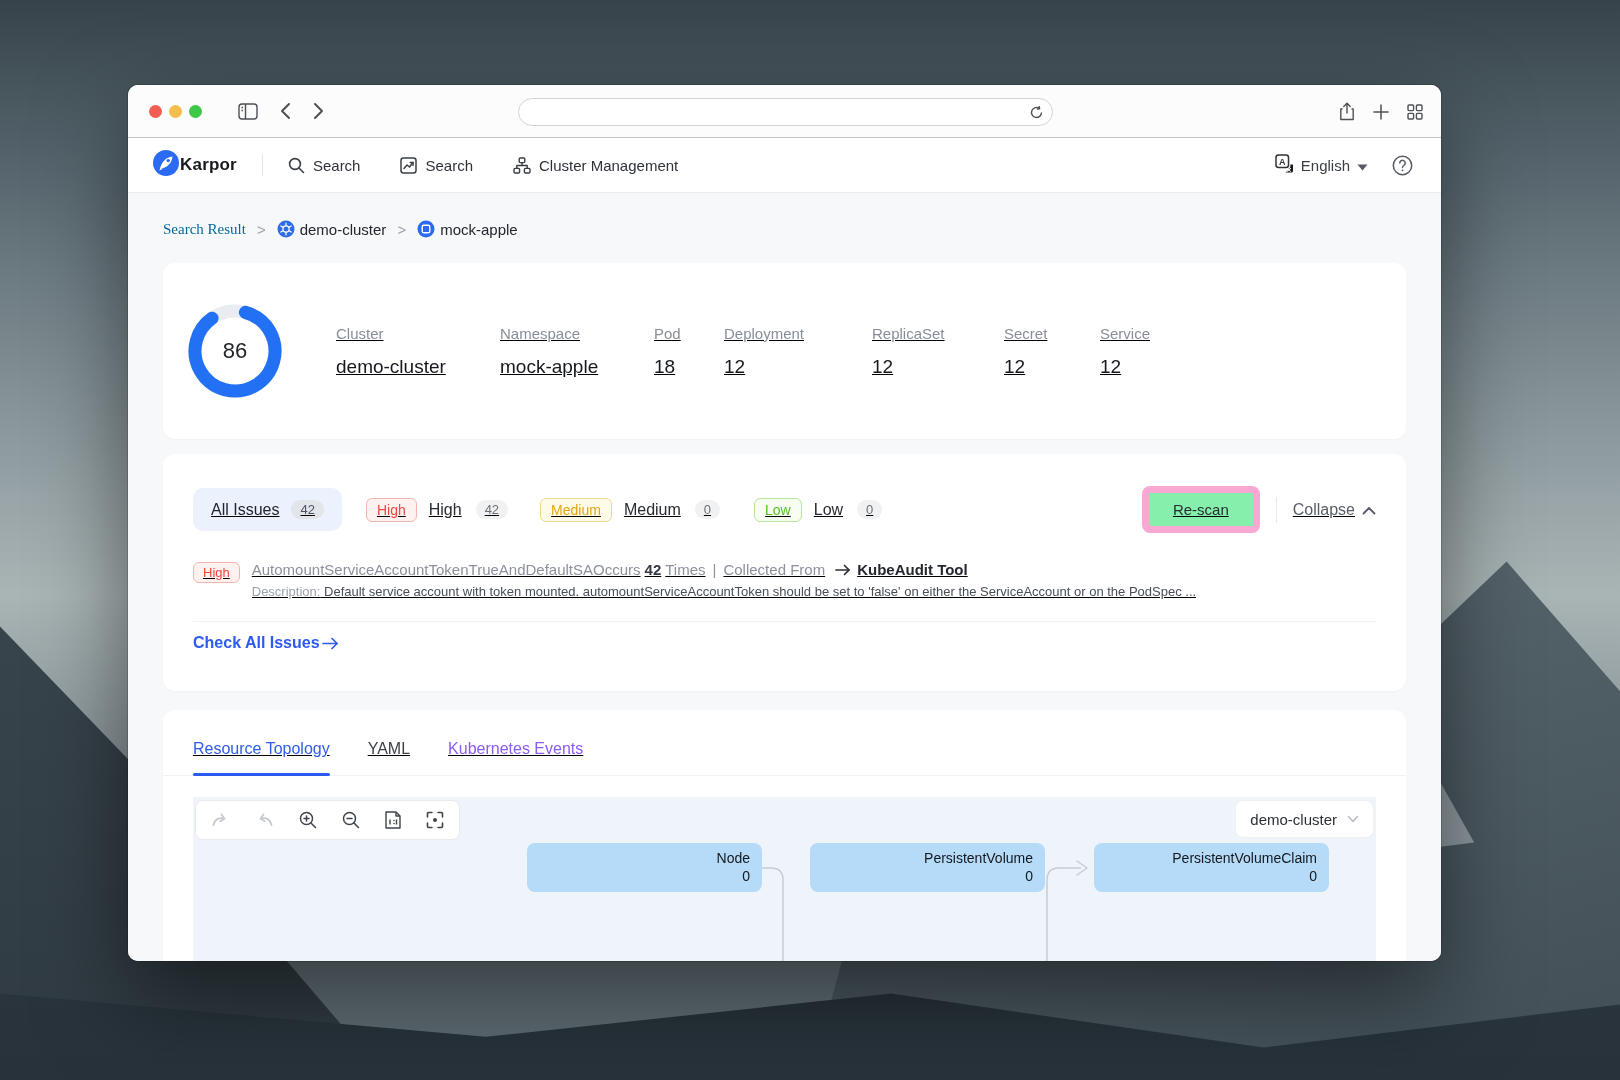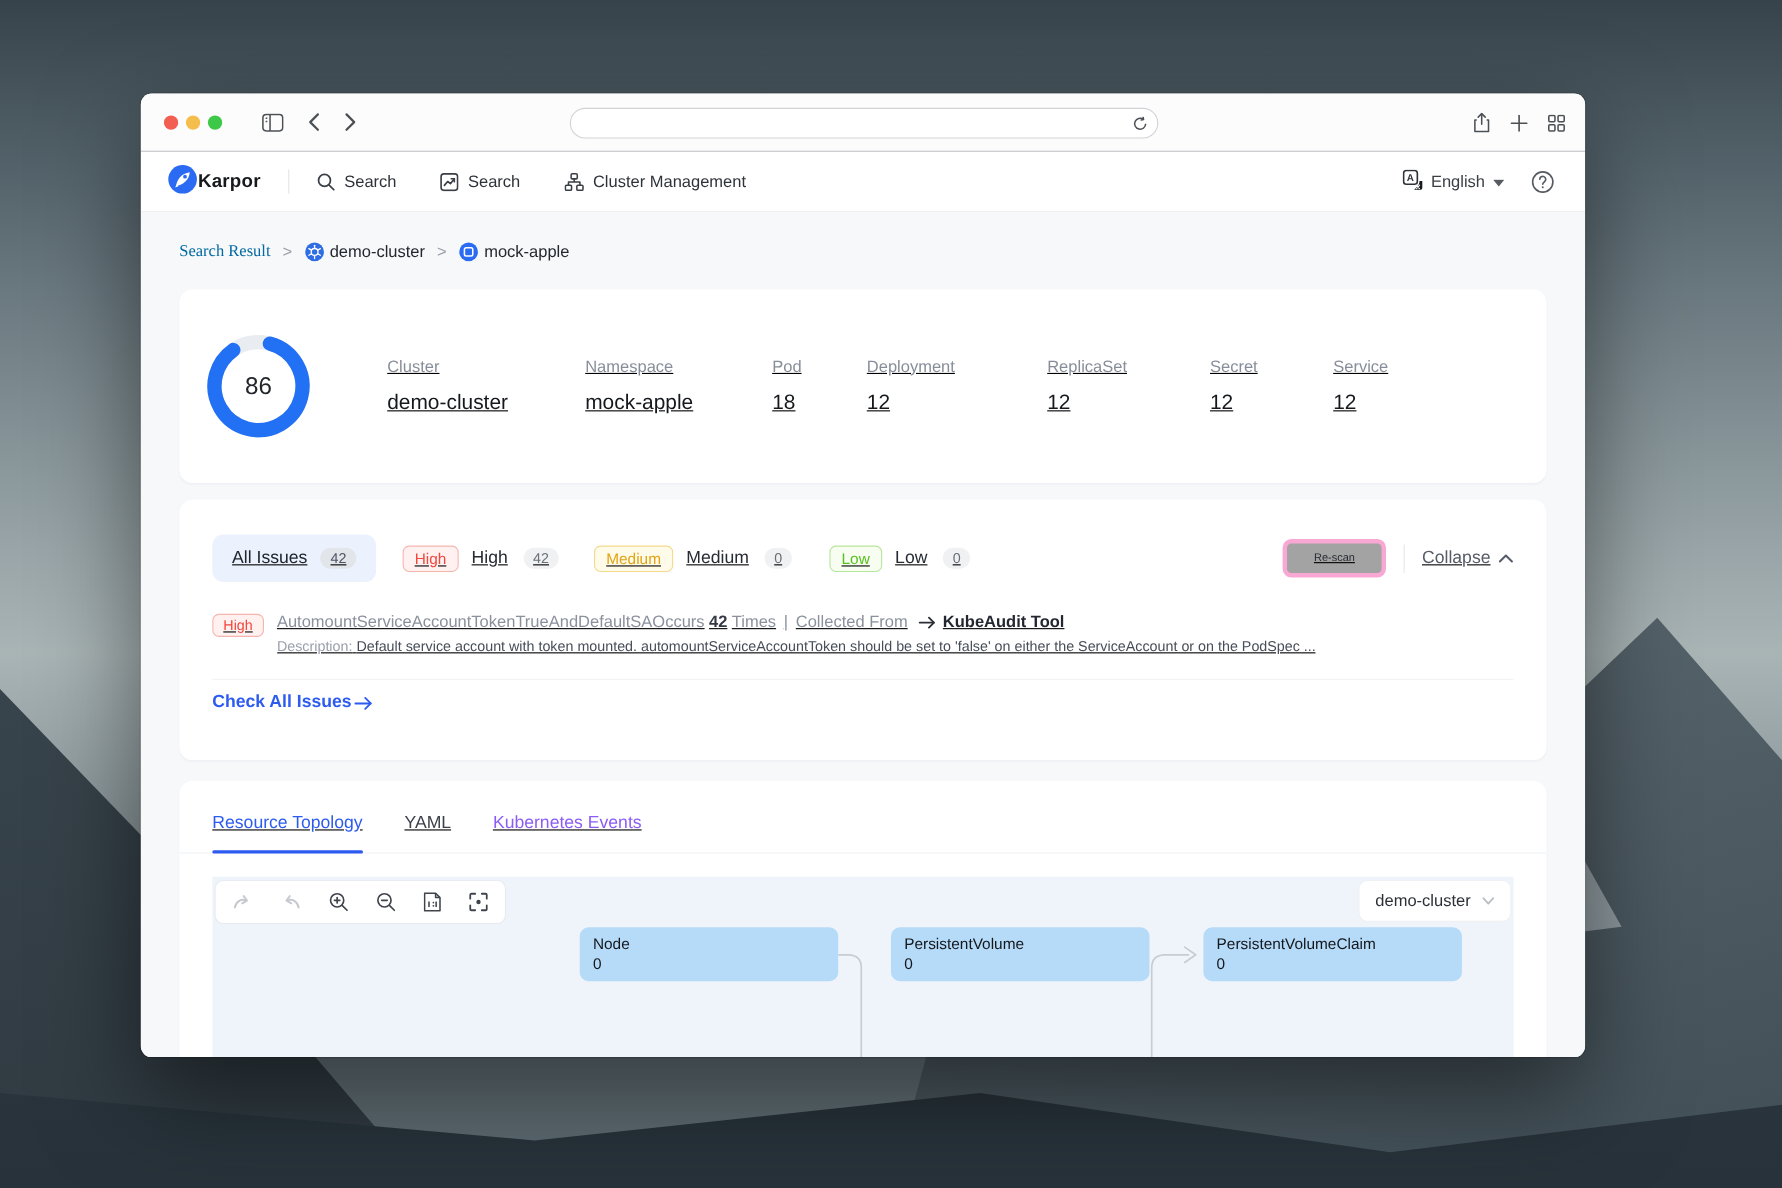--- a/index.html
+++ b/index.html
@@ -49,59 +49,59 @@
   .bc-root{color:#0369a1;cursor:pointer;font-family:Liberation Serif, serif;}
   .bc-sep{color:#9aa0a9;margin:0 11px;}
   .bc-item{display:flex;align-items:center;gap:5px;color:#23272e;cursor:pointer;}
 
   .card{background:#fff;border-radius:12px;box-shadow:0 1px 2px rgba(20,30,50,.03);text-decoration:underline;}
 
   
   .card-summary{margin-top:22px;height:176px;display:flex;align-items:center;padding-left:25px;}
   .ring-wrap{position:relative;width:94px;height:94px;flex:0 0 94px;}
   .ring-score{position:absolute;inset:0;display:flex;align-items:center;justify-content:center;font-size:22px;color:#22262c;}
-  .stats{margin-left:70px;display:grid;grid-template-columns:164px 154px 70px 148px 132px 96px auto;gap:16px;}
+  .stats{margin-left:54px;display:grid;grid-template-columns:164px 154px 70px 148px 132px 96px auto;}
   .stat-label{font-size:15px;color:#878e99;margin-bottom:14px;}
   .stat-value{font-size:19px;color:#15181d;}
 
   
   .card-issues{margin-top:15px;height:237px;padding:32px 30px 0 30px;}
   .filter-row{display:flex;align-items:center;}
   .all-issues{display:flex;align-items:center;background:var(--selected-filter-bg);border-radius:10px;padding:12px 18px;cursor:pointer;}
   .all-issues-label{font-size:16px;color:#20242b;}
   .count-badge{margin-left:12px;background:#e2e5ea;color:#4d5460;font-size:13px;border-radius:10px;padding:2px 9px;}
   .sev-group{display:flex;align-items:center;cursor:pointer;}
   .sev-group .count-badge{background:#f0f1f3;color:#6a7077;margin-left:14px;}
   .g-high{margin-left:24px;} .g-medium{margin-left:32px;} .g-low{margin-left:34px;}
   .sev-tag{font-size:14px;border-radius:6px;padding:3px 10px;border:1px solid;}
   .sev-tag.high{color:var(--high-red);background:var(--high-bg);border-color:var(--high-border);}
   .sev-tag.medium{color:var(--medium-gold);background:var(--medium-bg);border-color:var(--medium-border);}
   .sev-tag.low{color:var(--low-green);background:var(--low-bg);border-color:var(--low-border);}
   .sev-name{font-size:16px;color:#262b33;margin-left:12px;}
   .filter-spacer{flex:1;}
-  .rescan-btn{background:#a3a3a3;border:4px solid #f9a8d4;border-radius:8px;padding:8px 24px;font-size:10px;color:#272b32;cursor:pointer;font-family:inherit;}
+  .rescan-btn{background:#86efac;border:7px solid #f9a8d4;border-radius:8px;padding:8px 24px;font-size:15px;color:#272b32;cursor:pointer;font-family:inherit;}
   .v-divider{width:1px;height:26px;background:#e5e7ea;margin:0 16px;}
   .collapse{display:flex;align-items:center;gap:7px;font-size:16px;color:#565c67;cursor:pointer;}
 
   .issue-row{margin-top:28px;display:flex;align-items:flex-start;}
   .issue-row .sev-tag{font-size:13px;padding:2px 9px;flex:0 0 auto;margin-top:1px;}
   .issue-body{margin-left:12px;min-width:0;}
   .issue-title{font-size:15px;color:#8a919d;white-space:nowrap;display:flex;align-items:center;}
   .issue-title b{color:#343944;font-weight:700;padding:0 4px;}
   .issue-pipe{margin:0 7px;}
   .issue-tool{color:#23272f;font-weight:700;margin-left:4px;}
   .title-arrow{color:#2b2f36;margin:0 2px 0 10px;display:inline-flex;}
   .issue-desc{margin-top:6px;font-size:13px;white-space:nowrap;overflow:hidden;}
   .desc-label{color:#9aa1ac;}
   .desc-text{color:#474e59;margin-left:0;}
   .issues-divider{margin-top:22px;border:none;border-top:1px solid #f0f1f4;}
   .check-all{margin-top:12px;display:inline-flex;align-items:center;font-size:16px;font-weight:600;color:var(--accent-blue);cursor:pointer;}
 
   
-  .card-topology{margin-top:19px;flex:1 1 auto;min-height:0;display:flex;flex-direction:column;overflow:hidden;border-radius:12px 12px 0 0;}
+  .card-topology{margin-top:19px;flex:1 1 auto;min-height:0;display:flex;flex-direction:column;overflow:hidden;border-radius:12px 12px 0 0;text-align:right;}
   .tabs{display:flex;gap:38px;padding:0 30px;margin-top:30px;border-bottom:1px solid #f0f2f5;}
   .tab{font-size:16px;padding-bottom:17px;cursor:pointer;position:relative;color:#3c414a;}
   .tab.active{color:var(--accent-blue);}
   .tab.active:after{content:"";position:absolute;left:0;right:0;bottom:-1px;height:3px;border-radius:2px;background:var(--accent-blue);}
   .tab.muted{color:#8b5cf6;}
   .topology{flex:1;min-height:0;margin:21px 30px 0 30px;background:var(--topology-bg);position:relative;overflow:hidden;}
   .topo-toolbar{position:absolute;left:2px;top:3px;height:40px;background:#fff;border:1px solid #e7eaef;border-radius:8px;display:flex;align-items:center;padding:0 15px;gap:25px;}
   .tool-ic{display:flex;align-items:center;justify-content:center;color:#3f444c;cursor:pointer;background:none;border:none;}
   .tool-ic.dim{color:#c6cad0;}
   .cluster-select{position:absolute;right:2px;top:3px;height:38px;background:#fff;border:1px solid #eef0f3;border-radius:8px;display:flex;align-items:center;gap:10px;padding:0 14px;font-size:15px;color:#2b3037;cursor:pointer;}

